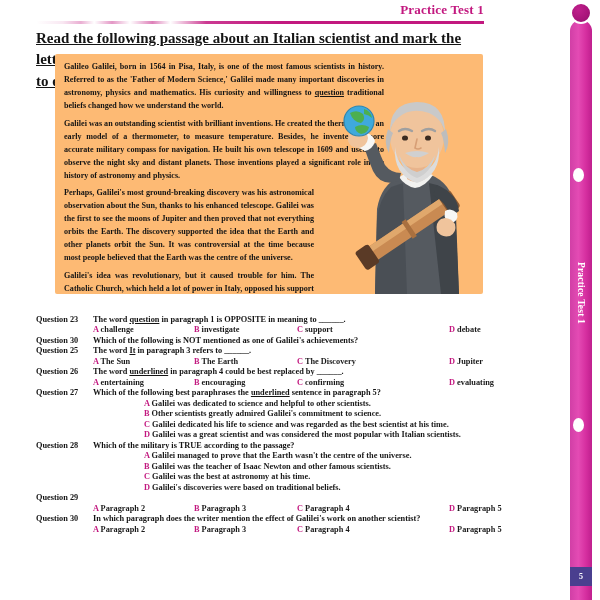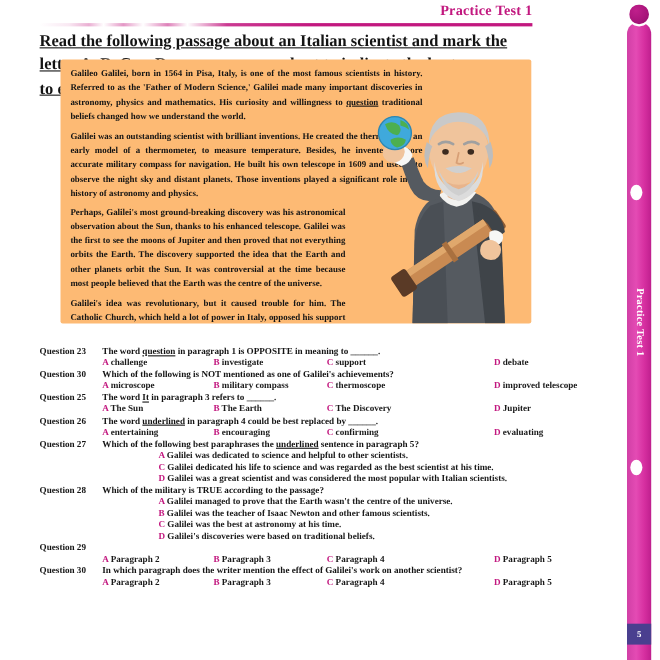--- a/index.html
+++ b/index.html
@@ -284,26 +284,20 @@
           <span class="opt"><span class="ltr">B</span> investigate</span>
           <span class="opt"><span class="ltr">C</span> support</span>
           <span class="opt"><span class="ltr">D</span> debate</span>
         </div>
       </div>
       <div class="q-block">
         <div class="q-line">
           <div class="q-label">Question 30</div>
           <div class="q-stem">Which of the following is NOT mentioned as one of Galilei's achievements?</div>
         </div>
-        <div class="opts-row">
-          <span class="opt"><span class="ltr">A</span> microscope</span>
-          <span class="opt"><span class="ltr">B</span> military compass</span>
-          <span class="opt"><span class="ltr">C</span> thermoscope</span>
-          <span class="opt"><span class="ltr">D</span> improved telescope</span>
-        </div>
       </div>
       <div class="q-block">
         <div class="q-line">
           <div class="q-label">Question 25</div>
           <div class="q-stem">The word <u>It</u> in paragraph 3 refers to ______.</div>
         </div>
         <div class="opts-row">
           <span class="opt"><span class="ltr">A</span> The Sun</span>
           <span class="opt"><span class="ltr">B</span> The Earth</span>
           <span class="opt"><span class="ltr">C</span> The Discovery</span>
@@ -322,20 +316,21 @@
           <span class="opt"><span class="ltr">D</span> evaluating</span>
         </div>
       </div>
       <div class="q-block">
         <div class="q-line">
           <div class="q-label">Question 27</div>
           <div class="q-stem">Which of the following best paraphrases the <u>underlined</u> sentence in paragraph 5?</div>
         </div>
         <div class="opts-stack">
           <span class="opt"><span class="ltr">A</span> Galilei was dedicated to science and helpful to other scientists.</span>
+          <span class="opt"><span class="ltr">B</span> Other scientists greatly admired Galilei's commitment to science.</span>
           <span class="opt"><span class="ltr">C</span> Galilei dedicated his life to science and was regarded as the best scientist at his time.</span>
           <span class="opt"><span class="ltr">D</span> Galilei was a great scientist and was considered the most popular with Italian scientists.</span>
         </div>
       </div>
       <div class="q-block">
         <div class="q-line">
           <div class="q-label">Question 28</div>
           <div class="q-stem">Which of the military is TRUE according to the passage?</div>
         </div>
         <div class="opts-stack">

